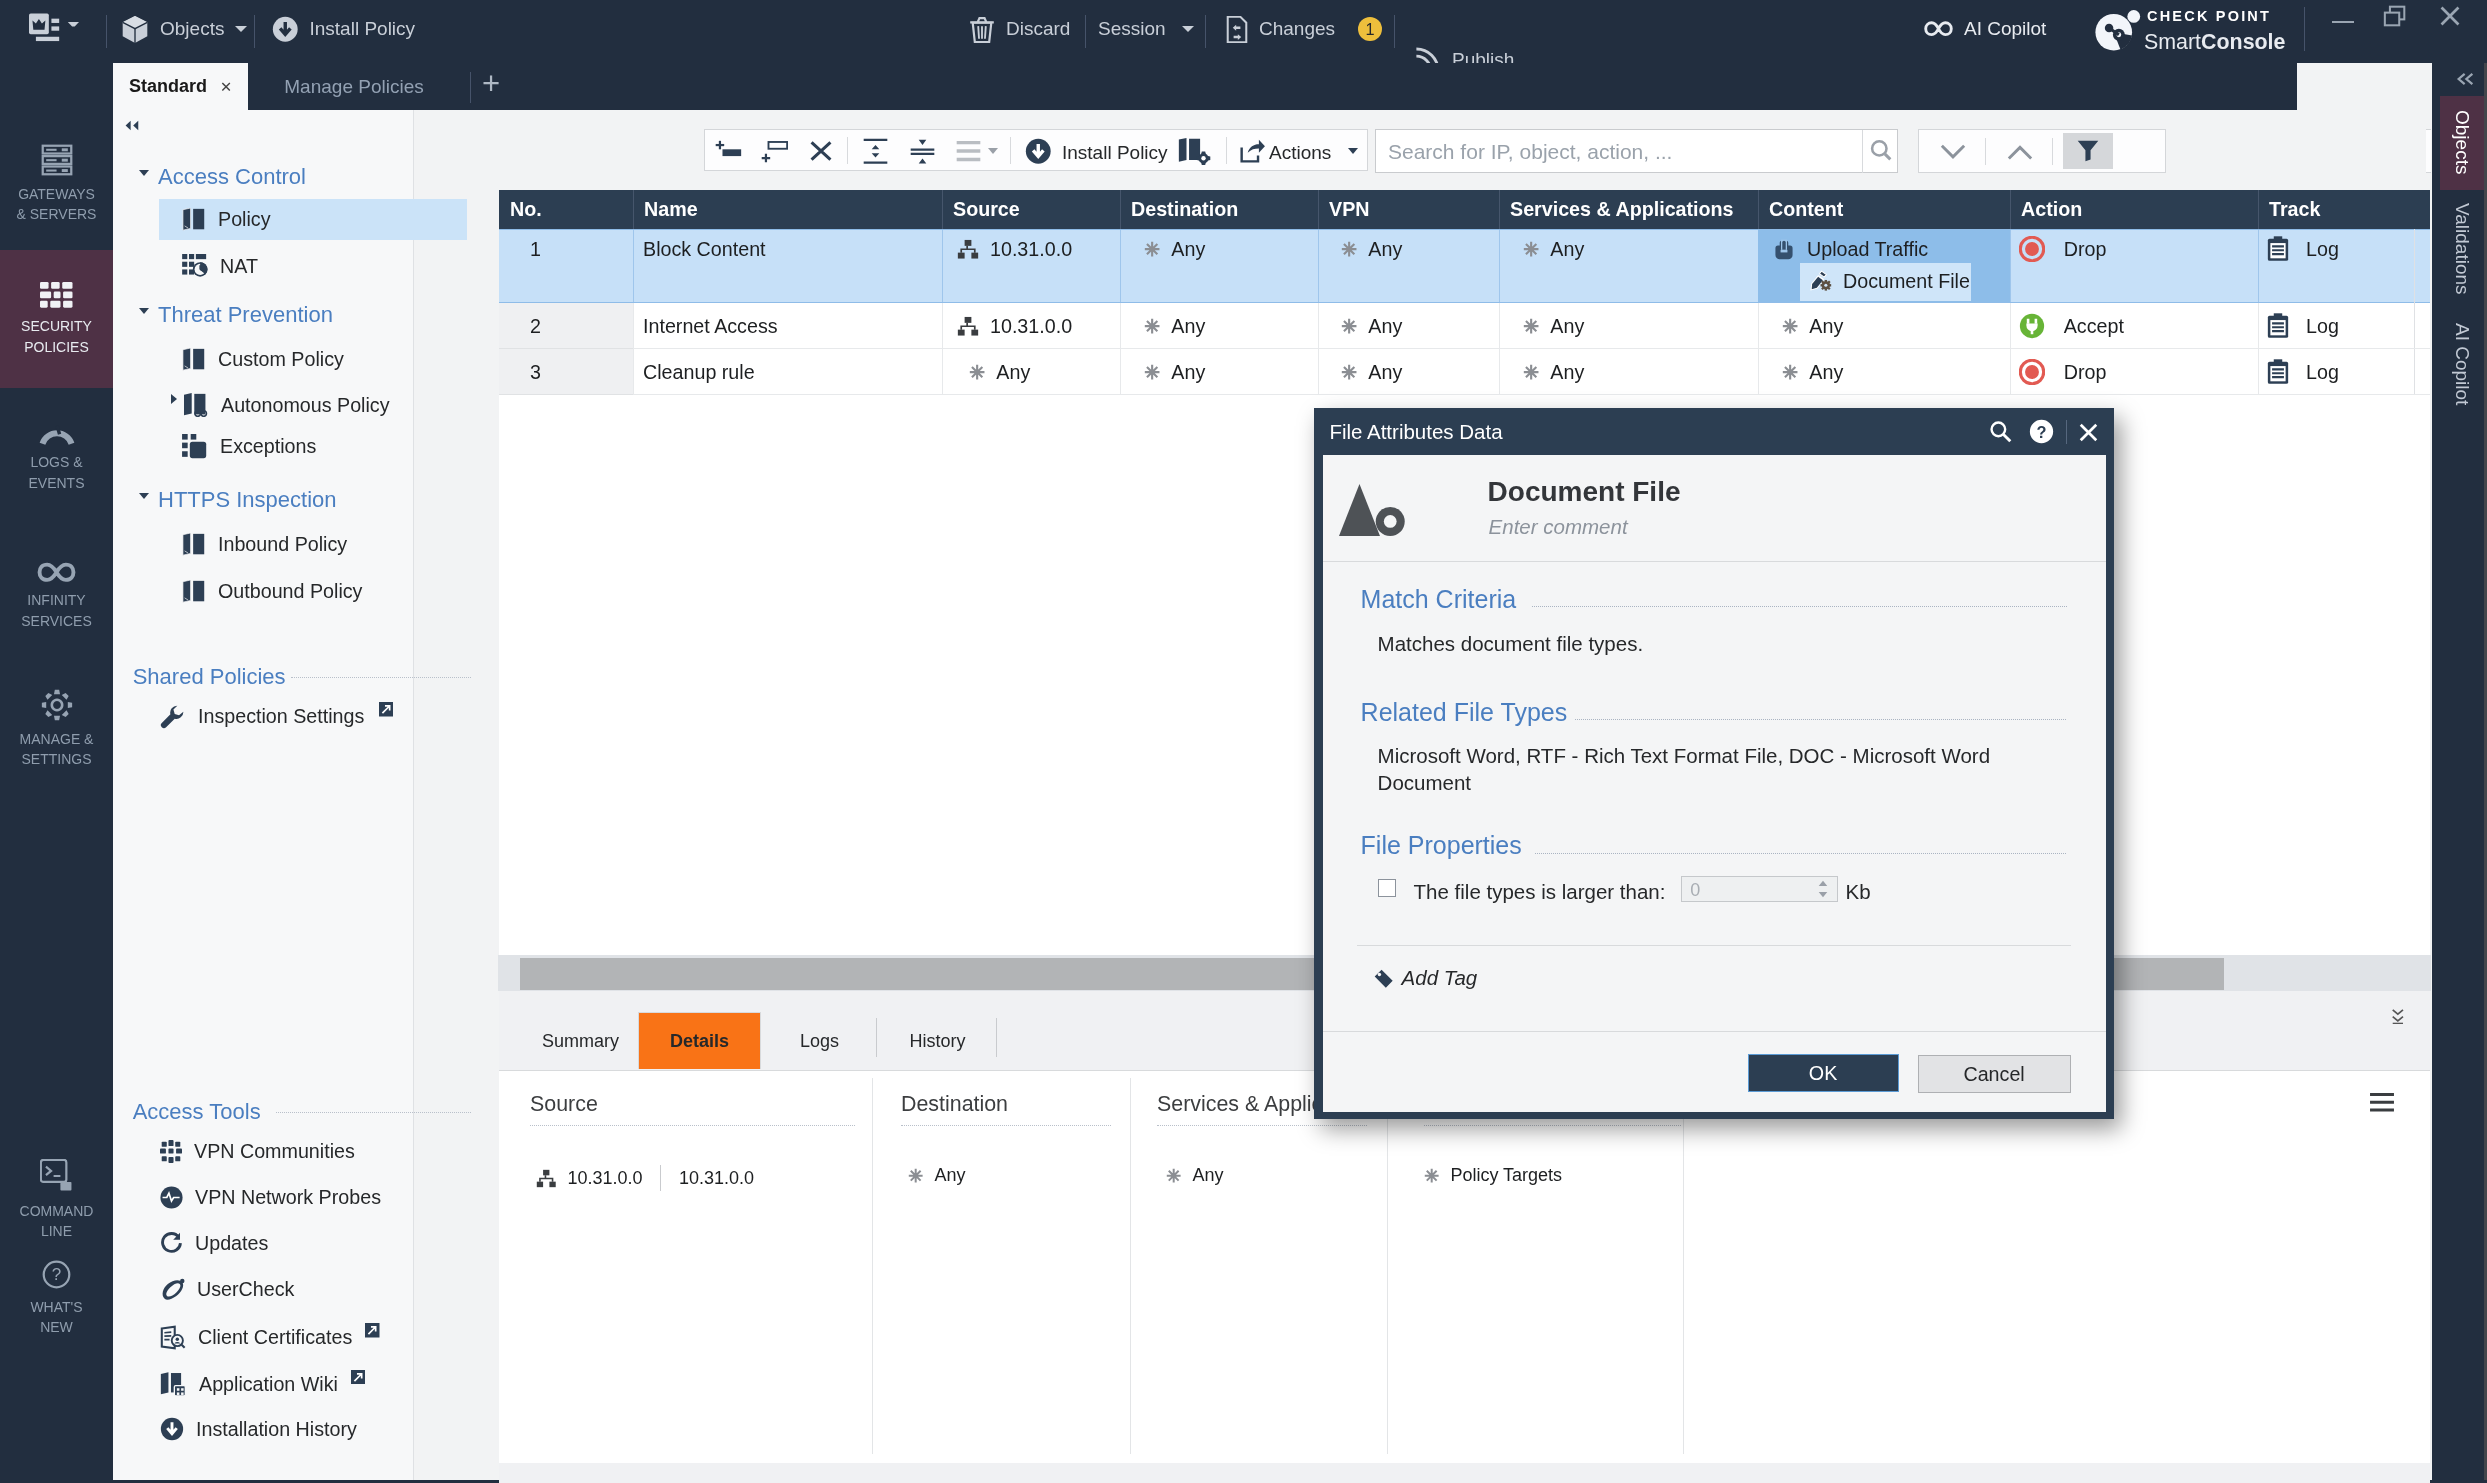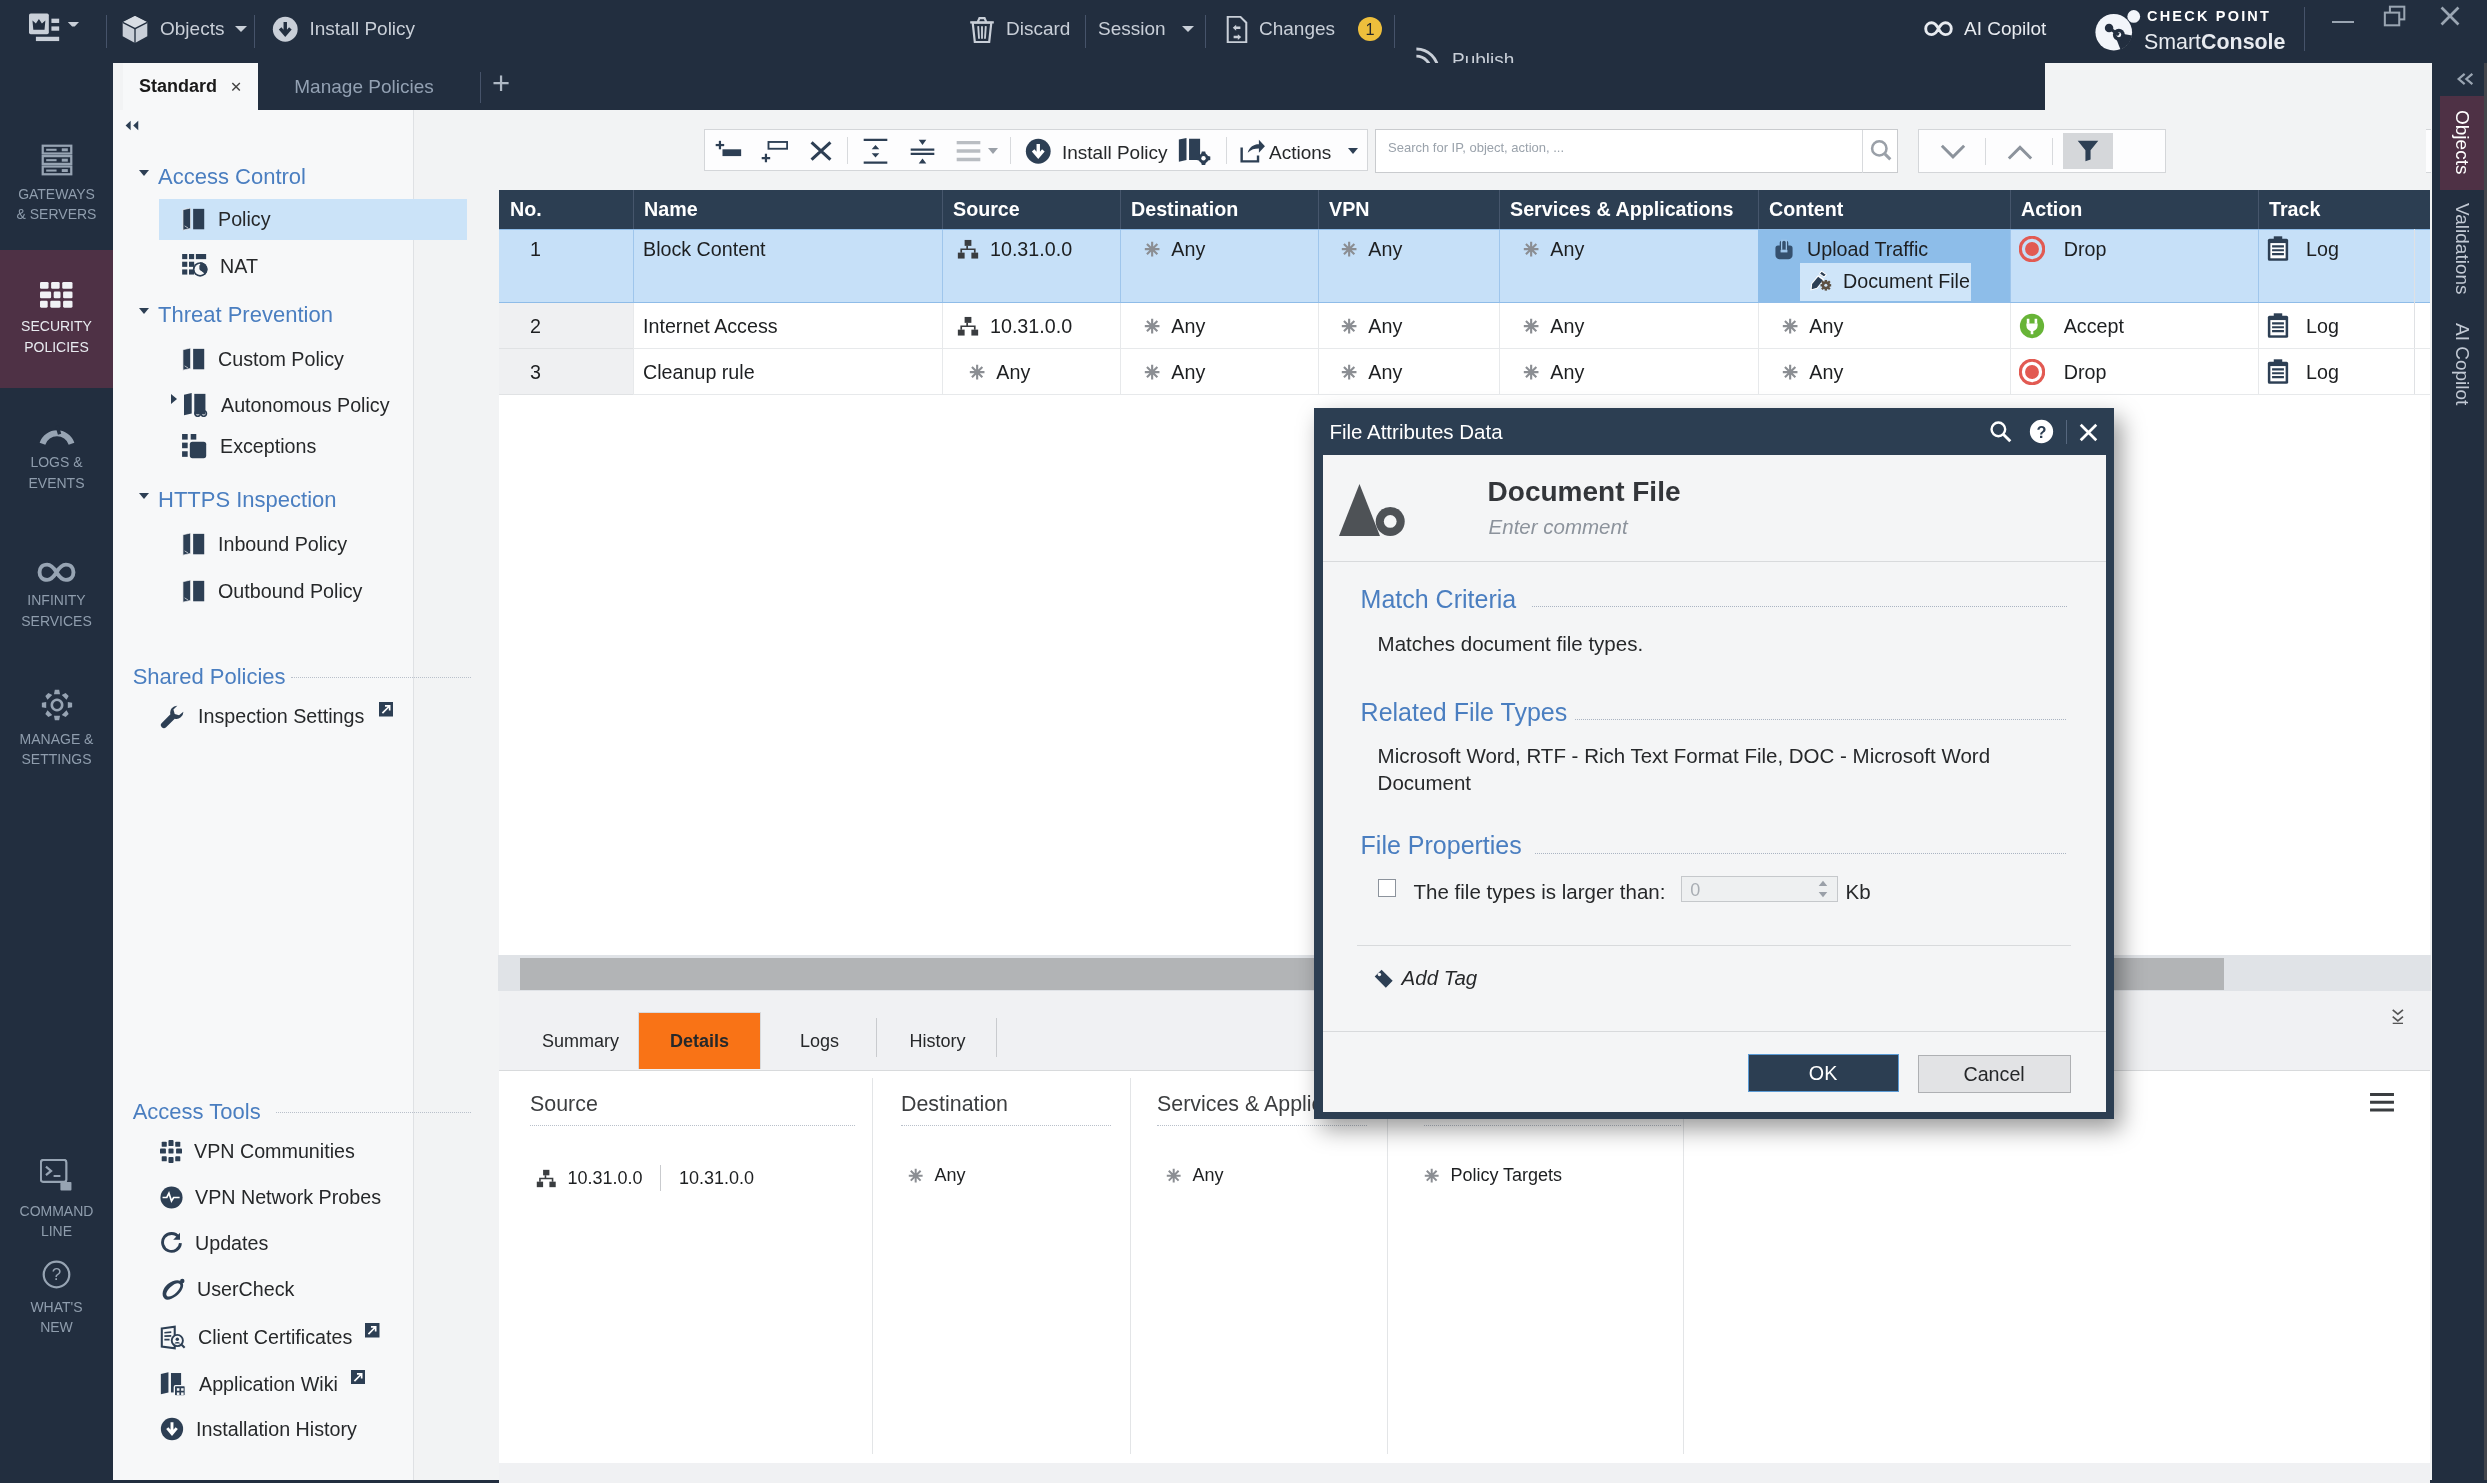--- a/index.html
+++ b/index.html
@@ -2,21 +2,21 @@
 <html style="font-size:13.7px"><head>
 <meta charset="utf-8">
 <style>
 * { margin:0; padding:0; box-sizing:border-box; }
 html,body { width:2487px; height:1483px; overflow:hidden; }
 body { font-family:"Liberation Sans", sans-serif; background:#f2f3f4; position:relative; }
 .abs { position:absolute; }
 svg { display:block; }
 
 #topbar { position:absolute; left:0; top:0; width:2487px; height:63px; background:#222e3f; color:#c8cfd9; }
-#tabrow { position:absolute; left:123px; top:63px; width:1922px; height:47px; background:#222e3f; }
+#tabrow { position:absolute; left:113px; top:63px; width:2184px; height:47px; background:#222e3f; }
 #sidenav { position:absolute; left:0; top:63px; width:113px; height:1420px; background:#222e3f; }
 #rightbar { position:absolute; left:2432px; top:63px; width:56px; height:1420px; background:#222e3f; }
 .tbitem { position:absolute; top:0; height:58px; display:flex; align-items:center; gap:11px; font-size:19px; color:#c9cfd8; white-space:nowrap; }
 .tbsep { position:absolute; top:15.4px; width:0.9px; height:32.5px; background:#46536a; }
 .caret { width:0; height:0; border-left:6px solid transparent; border-right:6px solid transparent; border-top:6.8px solid #c9cfd8; display:inline-block; }
 #tab-standard { position:absolute; left:0px; top:0px; width:135px; height:47px; background:#f7f8f9; color:#1a1a1a; font-size:18px; display:flex; align-items:center; justify-content:center; gap:13px; }
 .tabx { color:#444; font-size:14.5px; }
 #tab-manage { position:absolute; left:130px; top:0; width:222px; height:47px; display:flex; align-items:center; justify-content:center; font-size:19px; color:#93a1b3; }
 
 .navitem { position:absolute; left:0; width:113px; text-align:center; color:#8f9dad; font-size:14px; line-height:20.5px; }
@@ -33,21 +33,21 @@
 .tsection { position:absolute; font-size:22px; color:#4a7ec0; white-space:nowrap; }
 .titem { position:absolute; font-size:19.7px; color:#26282a; display:flex; align-items:center; gap:12px; white-space:nowrap; }
 .texp { width:0; height:0; border-left:5.1px solid transparent; border-right:5.1px solid transparent; border-top:6px solid #2d3f54; display:inline-block; }
 .dotline { border-top:1.7px dotted #b9c0ca; position:absolute; height:0; }
 #selpolicy { position:absolute; left:46px; top:89px; width:308px; height:41px; background:#cbe3f8; }
 
 #toolbar1 { position:absolute; left:704px; top:129px; width:664px; height:42px; background:#fdfdfe; border:0.9px solid #d4d6d9; }
 .t1sep { position:absolute; top:6.8px; width:0.9px; height:27px; background:#d8dadd; }
 .t1txt { position:absolute; font-size:19px; color:#26282a; white-space:nowrap; }
 #searchbox { position:absolute; left:1375px; top:129px; width:523px; height:44px; background:#fff; border:0.9px solid #c9cbce; }
-#searchbox .ph { position:absolute; left:12px; top:10.3px; font-size:13px; color:#9aa2ab; }
+#searchbox .ph { position:absolute; left:12px; top:10.3px; font-size:21px; color:#9aa2ab; }
 #searchbtn { position:absolute; left:486px; top:0px; width:36px; height:43px; border-left:0.9px solid #d8dadd; }
 #filterbox { position:absolute; left:1918px; top:129px; width:248px; height:44px; background:#fdfdfe; border:0.9px solid #d4d6d9; }
 
 #ruletable { position:absolute; left:499px; top:190px; width:1931px; height:205px; background:#fff; }
 .th { position:absolute; top:0; height:39px; background:#2c3e52; color:#fff; font-weight:bold; font-size:19.7px; display:flex; align-items:center; padding-left:11px; }
 .thsep { position:absolute; top:0; width:0.9px; height:39px; background:#46566c; }
 .rowbg { position:absolute; left:0; width:1931px; }
 .cell { position:absolute; display:flex; align-items:center; gap:11px; font-size:19.7px; color:#1d1f21; white-space:nowrap; }
 .vline { position:absolute; width:0.9px; background:#e7e9eb; }
 .vline1 { position:absolute; width:0.9px; background:#9fc6ec; }

